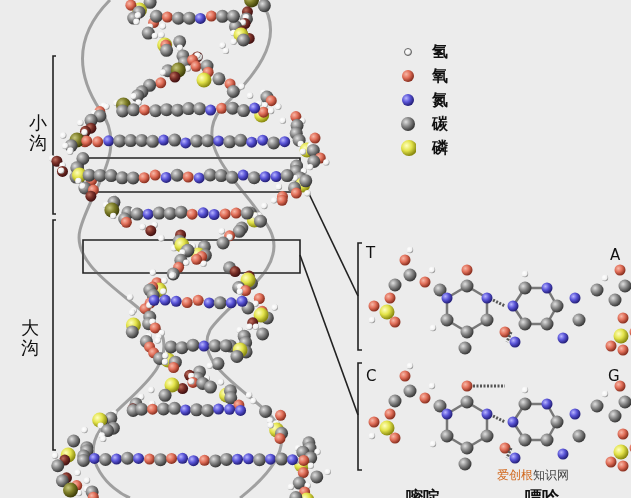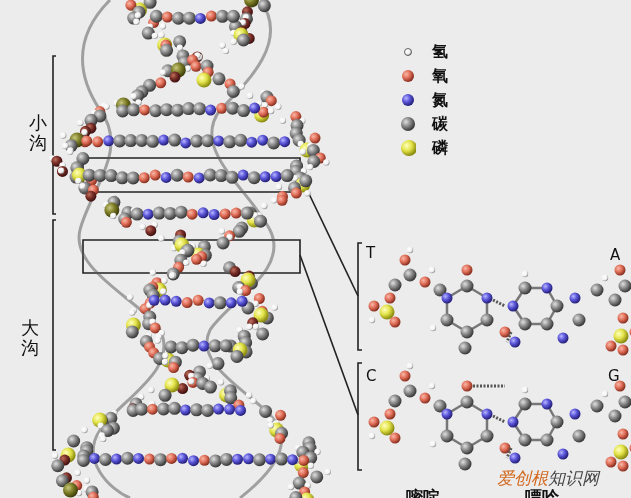--- a/index.html
+++ b/index.html
@@ -14,21 +14,21 @@
   .groove-label {
     position: absolute; font-size: 18px; color: #111;
     line-height: 20px; width: 20px; text-align: center;
   }
   .legend { position: absolute; left: 400px; top: 40px; }
   .legend-row { display: flex; align-items: center; height: 24px; }
   .legend-dot { width: 16px; display: flex; justify-content: center; margin-right: 16px; }
   .legend-label { font-size: 16px; color: #111; font-weight: bold; }
   .base-letter { position: absolute; font-size: 15px; color: #111; }
   .bottom-label { position: absolute; font-size: 17px; color: #111; font-weight: bold; }
-  .watermark { position: absolute; left: 497px; top: 467px; font-size: 17px; letter-spacing: 0px; font-style: italic; }
+  .watermark { position: absolute; left: 497px; top: 467px; font-size: 12px; letter-spacing: 0px; }
   .wm-a { color: #d2691e; }
   .wm-b { color: #444; }
 </style>
 </head>
 <body>
 
 <div class="stage">
 
   <svg class="diagram" width="631" height="498" viewBox="0 0 631 498">
     <defs>

